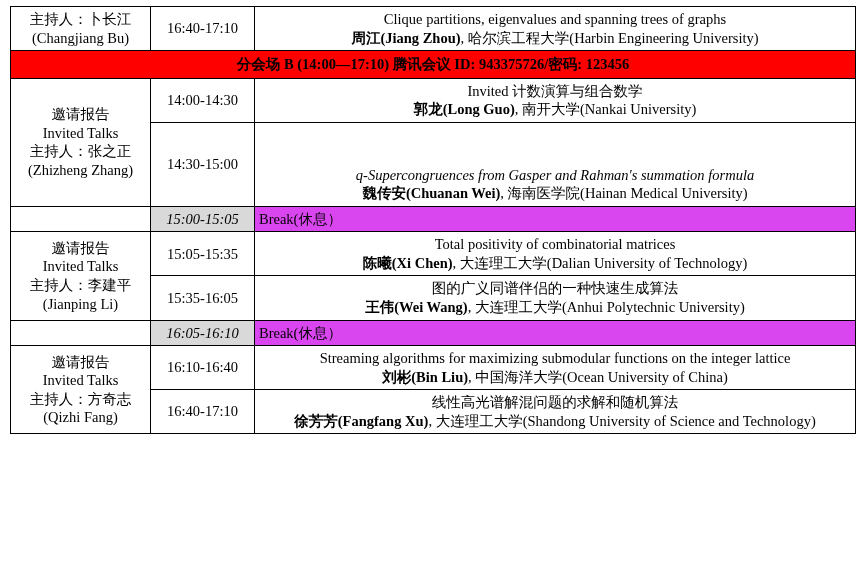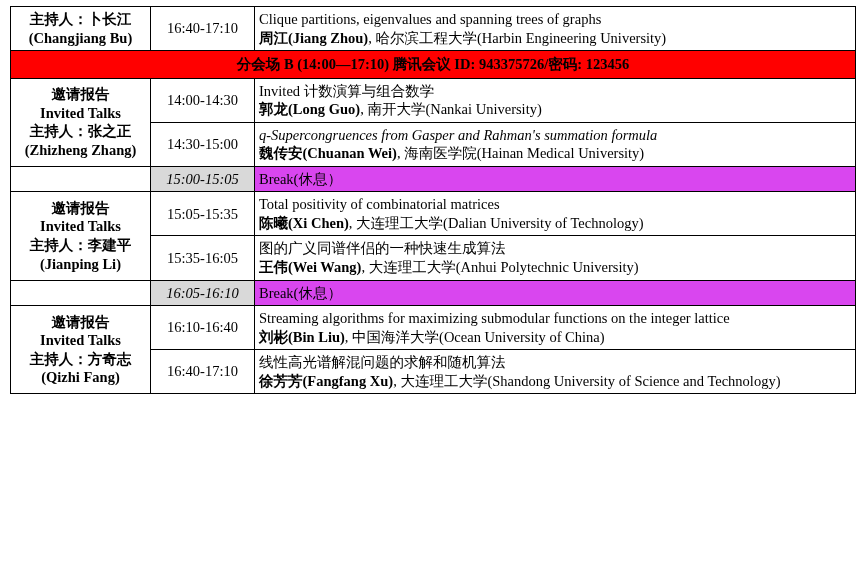--- a/index.html
+++ b/index.html
@@ -34,37 +34,38 @@
     line-height: 1.28;
   }
   .col-chair { width: 140px; }
   .col-time  { width: 104px; }
   .col-title { width: 601px; }
   .chair-cell {
     text-align: center;
     font-size: 14.5px;
     line-height: 1.5;
   }
-  .chair-cell .ln { display: block; white-space: nowrap; font-weight: bold; }
+  .chair-cell .ln { display: block; white-space: nowrap; }
   .time-cell {
     text-align: center;
     white-space: nowrap;
     font-size: 14.5px;
   }
   .title-cell {
+    text-align: center;
     padding: 4px 8px;
   }
   .title-line {
     display: block;
   }
   .speaker-line {
     display: block;
   }
   .speaker-line b { font-weight: bold; }
-  .italic { font-style: italic; }
+  .italic { font-style: italic; margin-top: 40px; }
 
   tr.session-bar td {
     background: #ff0000;
     text-align: center;
     font-weight: bold;
     padding: 4px 4px;
     font-size: 14.5px;
   }
   tr.break-row td.break-label {
     background: #d946ef;

